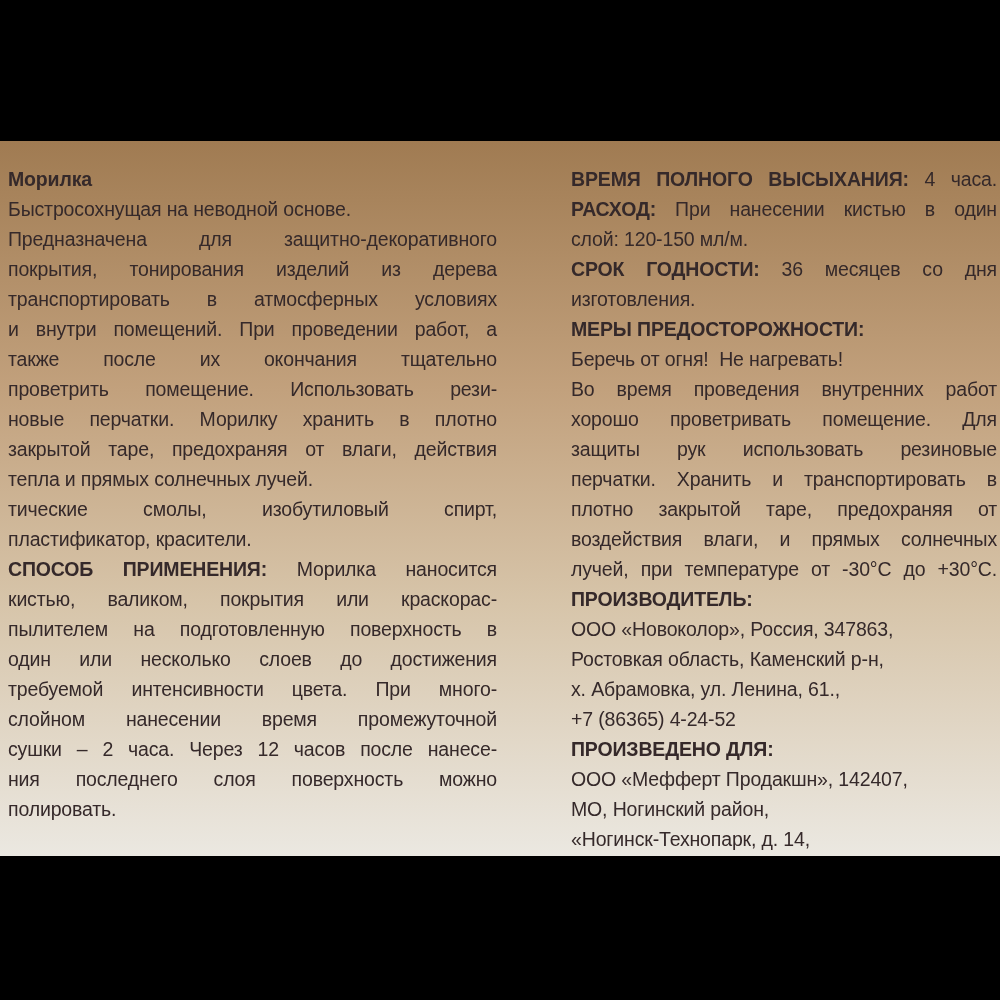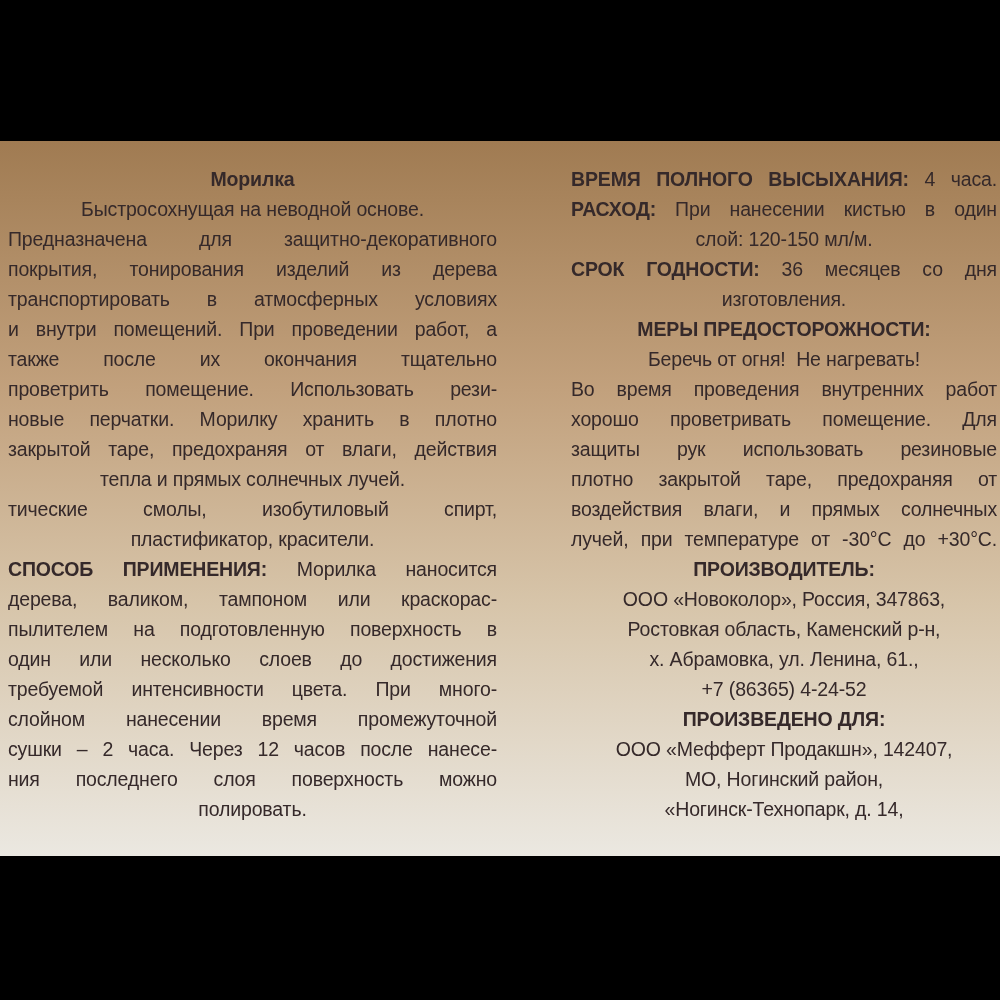--- a/index.html
+++ b/index.html
@@ -33,21 +33,21 @@
     color: var(--text-color, #35292a);
   }
   .col.left  { left: 8px;   width: 489px; }
   .col.right { left: 571px; width: 426px; }
   .line {
     height: 30px;
     line-height: 30px;
     font-size: 19.5px;
     letter-spacing: -0.15px;
     white-space: nowrap;
-    text-align: center;
+    text-align: left;
   }
   .line.j {
     white-space: normal;
     text-align: justify;
     text-align-last: justify;
   }
   .line span { white-space: inherit; }
   .line .b { font-weight: 700; }
 </style>
 </head>
@@ -64,40 +64,41 @@
         <div class="line j"><span>транспортировать в атмосферных условиях</span></div>
         <div class="line j"><span>и внутри помещений. При проведении работ, а</span></div>
         <div class="line j"><span>также после их окончания тщательно</span></div>
         <div class="line j"><span>проветрить помещение. Использовать рези-</span></div>
         <div class="line j"><span>новые перчатки. Морилку хранить в плотно</span></div>
         <div class="line j"><span>закрытой таре, предохраняя от влаги, действия</span></div>
         <div class="line"><span>тепла и прямых солнечных лучей.</span></div>
         <div class="line j"><span>тические смолы, изобутиловый спирт,</span></div>
         <div class="line"><span>пластификатор, красители.</span></div>
         <div class="line j"><span class="b">СПОСОБ ПРИМЕНЕНИЯ:</span><span> Морилка наносится</span></div>
-        <div class="line j"><span>дерева, валиком, тампоном или краскорас-</span></div>
+        <div class="line j"><span>кистью, валиком, покрытия или краскорас-</span></div>
         <div class="line j"><span>пылителем на подготовленную поверхность в</span></div>
         <div class="line j"><span>один или несколько слоев до достижения</span></div>
         <div class="line j"><span>требуемой интенсивности цвета. При много-</span></div>
         <div class="line j"><span>слойном нанесении время промежуточной</span></div>
         <div class="line j"><span>сушки – 2 часа. Через 12 часов после нанесе-</span></div>
         <div class="line j"><span>ния последнего слоя поверхность можно</span></div>
         <div class="line"><span>полировать.</span></div>
       </div>
     <div class="col right" id="right-col">
         <div class="line j"><span class="b">ВРЕМЯ ПОЛНОГО ВЫСЫХАНИЯ:</span><span> 4 часа.</span></div>
         <div class="line j"><span class="b">РАСХОД:</span><span> При нанесении кистью в один</span></div>
         <div class="line"><span>слой: 120-150 мл/м.</span></div>
         <div class="line j"><span class="b">СРОК ГОДНОСТИ:</span><span> 36 месяцев со дня</span></div>
         <div class="line"><span>изготовления.</span></div>
         <div class="line"><span class="b">МЕРЫ ПРЕДОСТОРОЖНОСТИ:</span></div>
         <div class="line"><span>Беречь от огня! &nbsp;Не нагревать!</span></div>
         <div class="line j"><span>Во время проведения внутренних работ</span></div>
         <div class="line j"><span>хорошо проветривать помещение. Для</span></div>
         <div class="line j"><span>защиты рук использовать резиновые</span></div>
+        <div class="line j"><span>перчатки. Хранить и транспортировать в</span></div>
         <div class="line j"><span>плотно закрытой таре, предохраняя от</span></div>
         <div class="line j"><span>воздействия влаги, и прямых солнечных</span></div>
         <div class="line j"><span>лучей, при температуре от -30°С до +30°С.</span></div>
         <div class="line"><span class="b">ПРОИЗВОДИТЕЛЬ:</span></div>
         <div class="line"><span>ООО «Новоколор», Россия, 347863,</span></div>
         <div class="line"><span>Ростовкая область, Каменский р-н,</span></div>
         <div class="line"><span>х. Абрамовка, ул. Ленина, 61.,</span></div>
         <div class="line"><span>+7 (86365) 4-24-52</span></div>
         <div class="line"><span class="b">ПРОИЗВЕДЕНО ДЛЯ:</span></div>
         <div class="line"><span>ООО «Мефферт Продакшн», 142407,</span></div>

